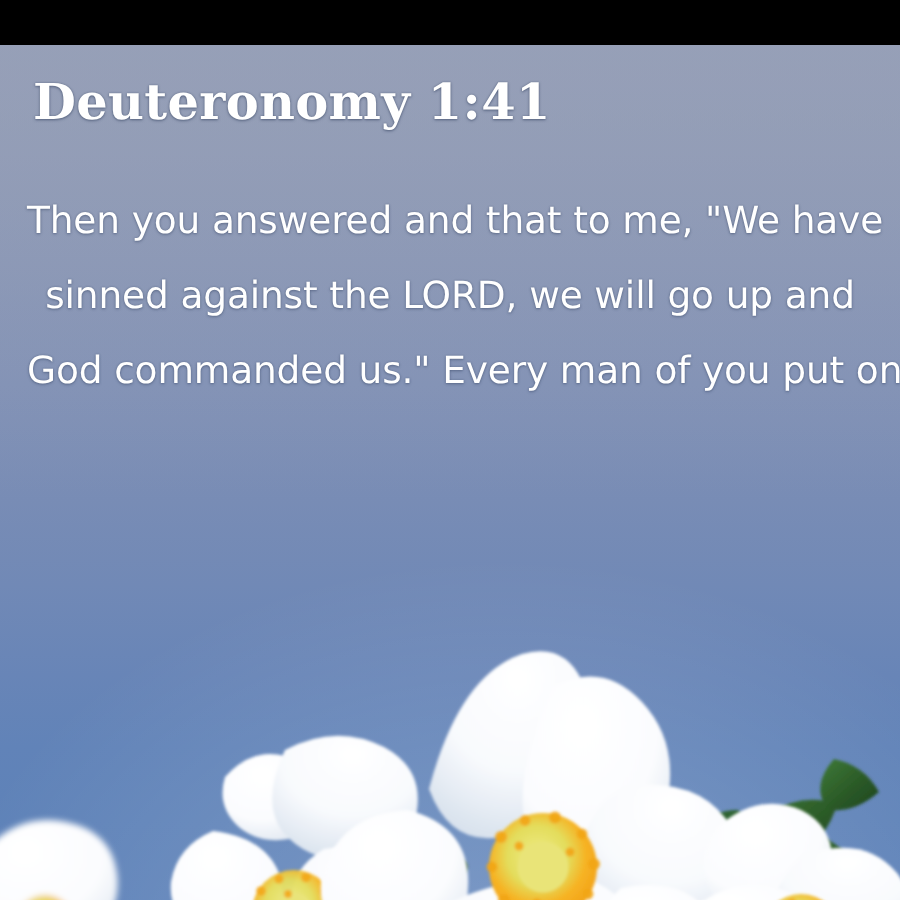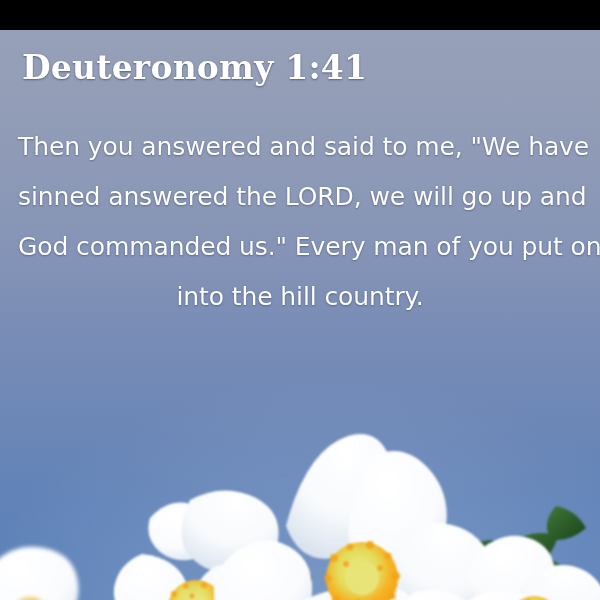--- a/index.html
+++ b/index.html
@@ -90,24 +90,23 @@
 <body>
 
 <div id="card">
 
   <div class="sky-haze"></div>
   <div class="sky-glow"></div>
 
   <div class="title">Deuteronomy 1:41</div>
 
   <div class="verse">
-    <div class="verse-line">Then you answered and said to me, "We have</div>
-    <div class="verse-line">sinned answered the LORD, we will go up and</div>
+    <div class="verse-line">Then you answered and that to me, "We have</div>
+    <div class="verse-line">sinned against the LORD, we will go up and</div>
     <div class="verse-line">God commanded us." Every man of you put on</div>
-    <div class="verse-line">into the hill country.</div>
   </div>
 
   <div class="flowers">
     <svg width="600" height="200" viewBox="0 0 600 200" xmlns="http://www.w3.org/2000/svg">
       <defs>
         <radialGradient id="petalSoft" cx="40%" cy="25%" r="85%">
           <stop offset="0%" stop-color="#ffffff"></stop>
           <stop offset="60%" stop-color="#fbfcfe"></stop>
           <stop offset="100%" stop-color="#dde5ef"></stop>
         </radialGradient>

